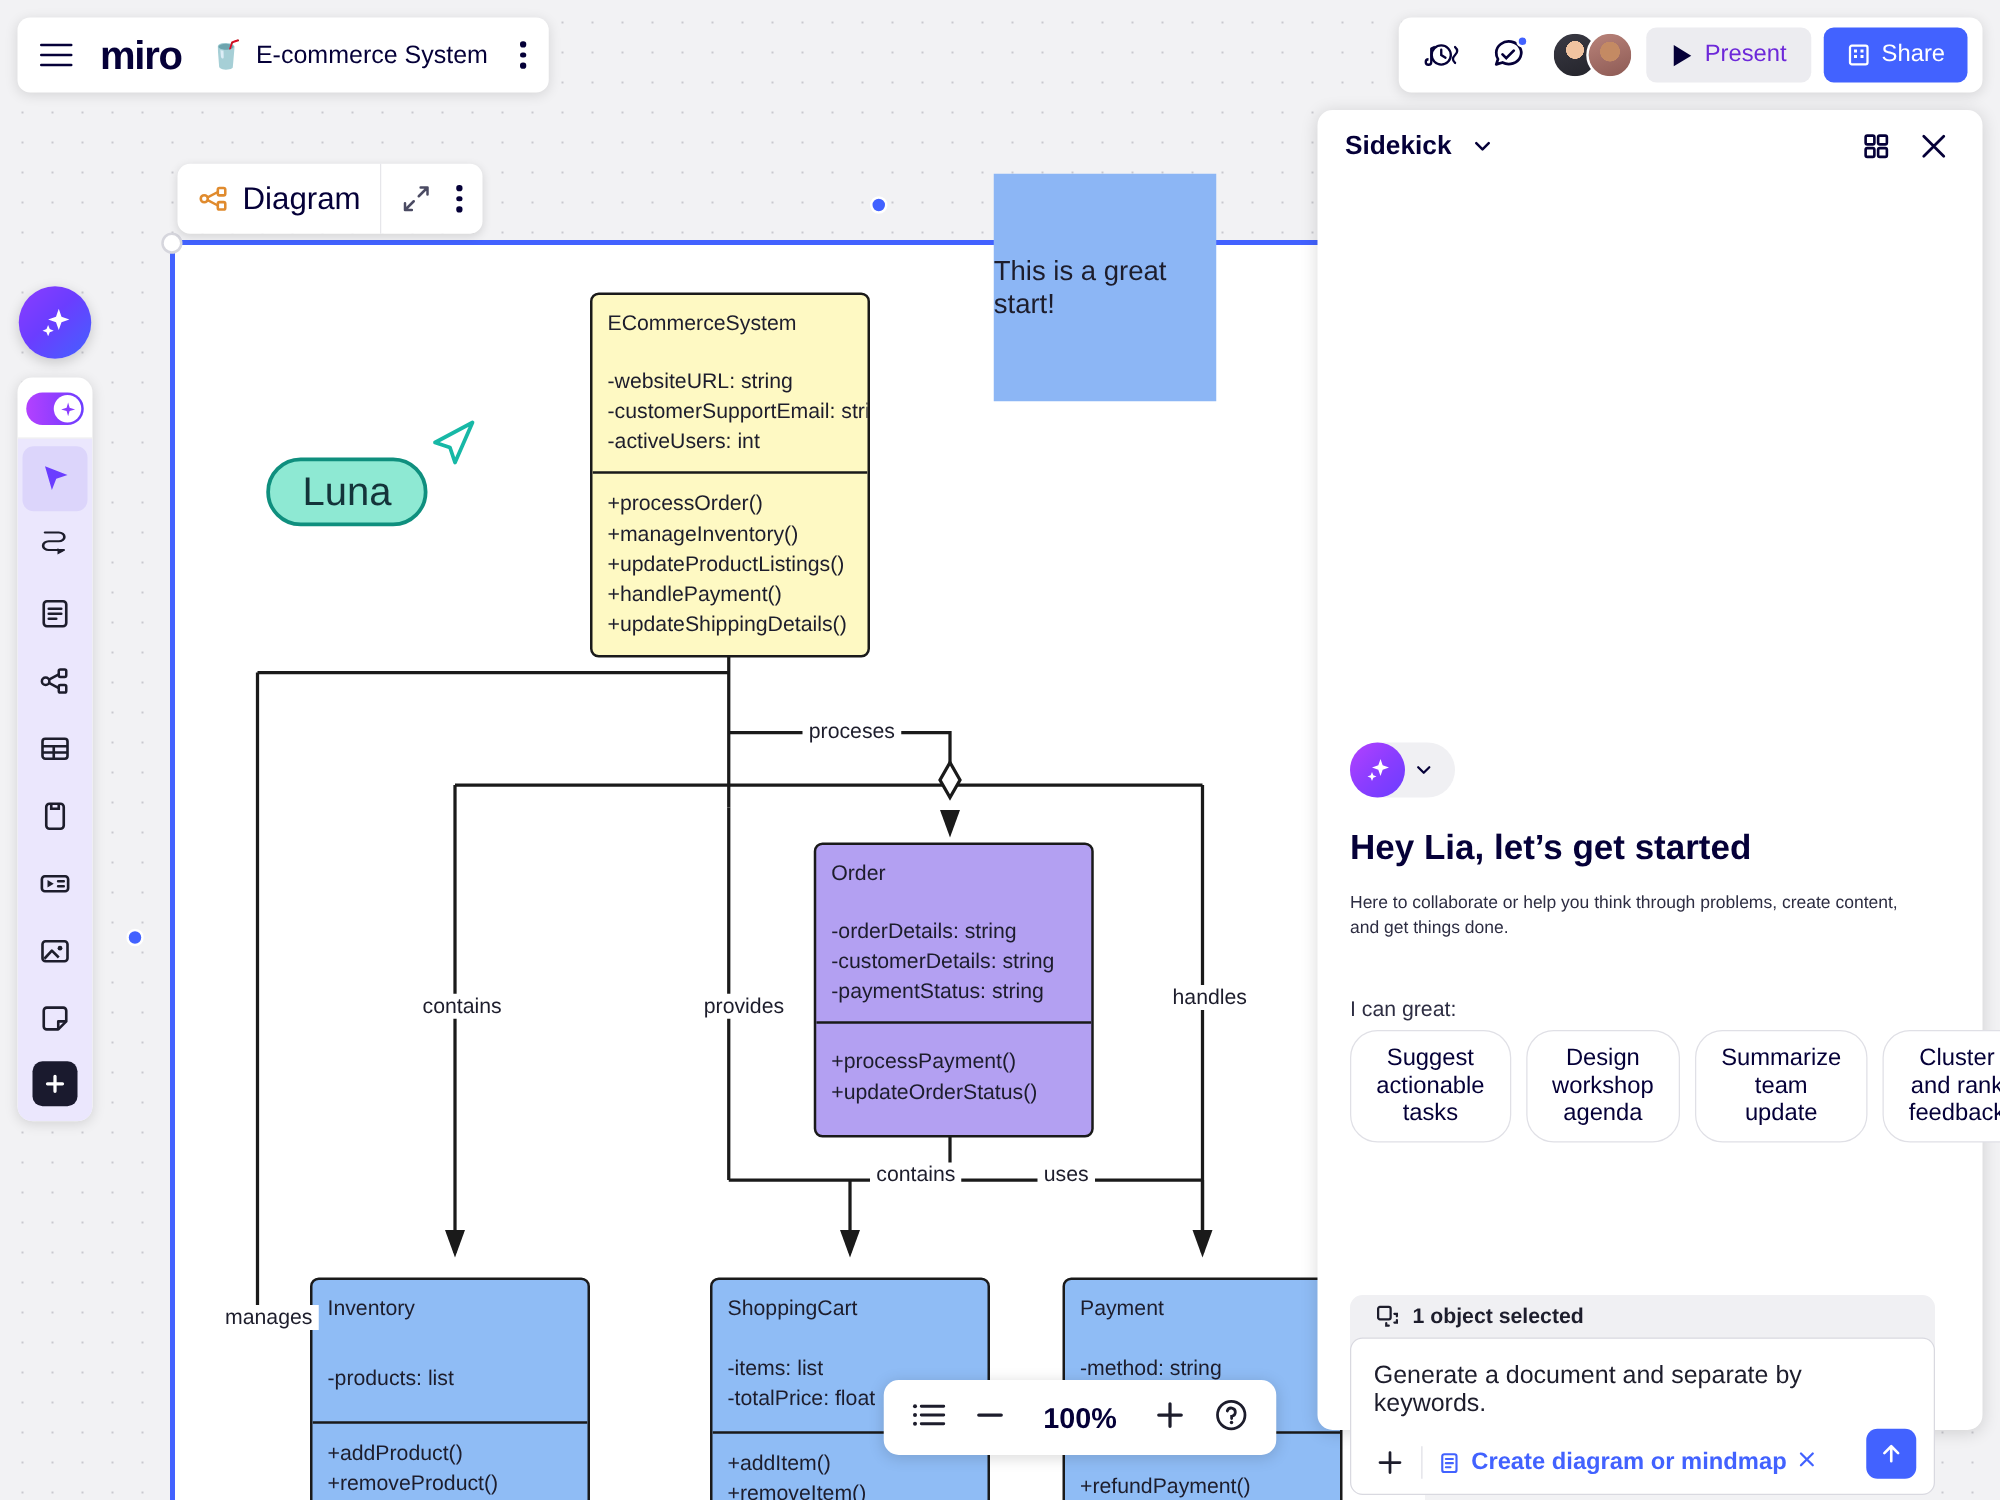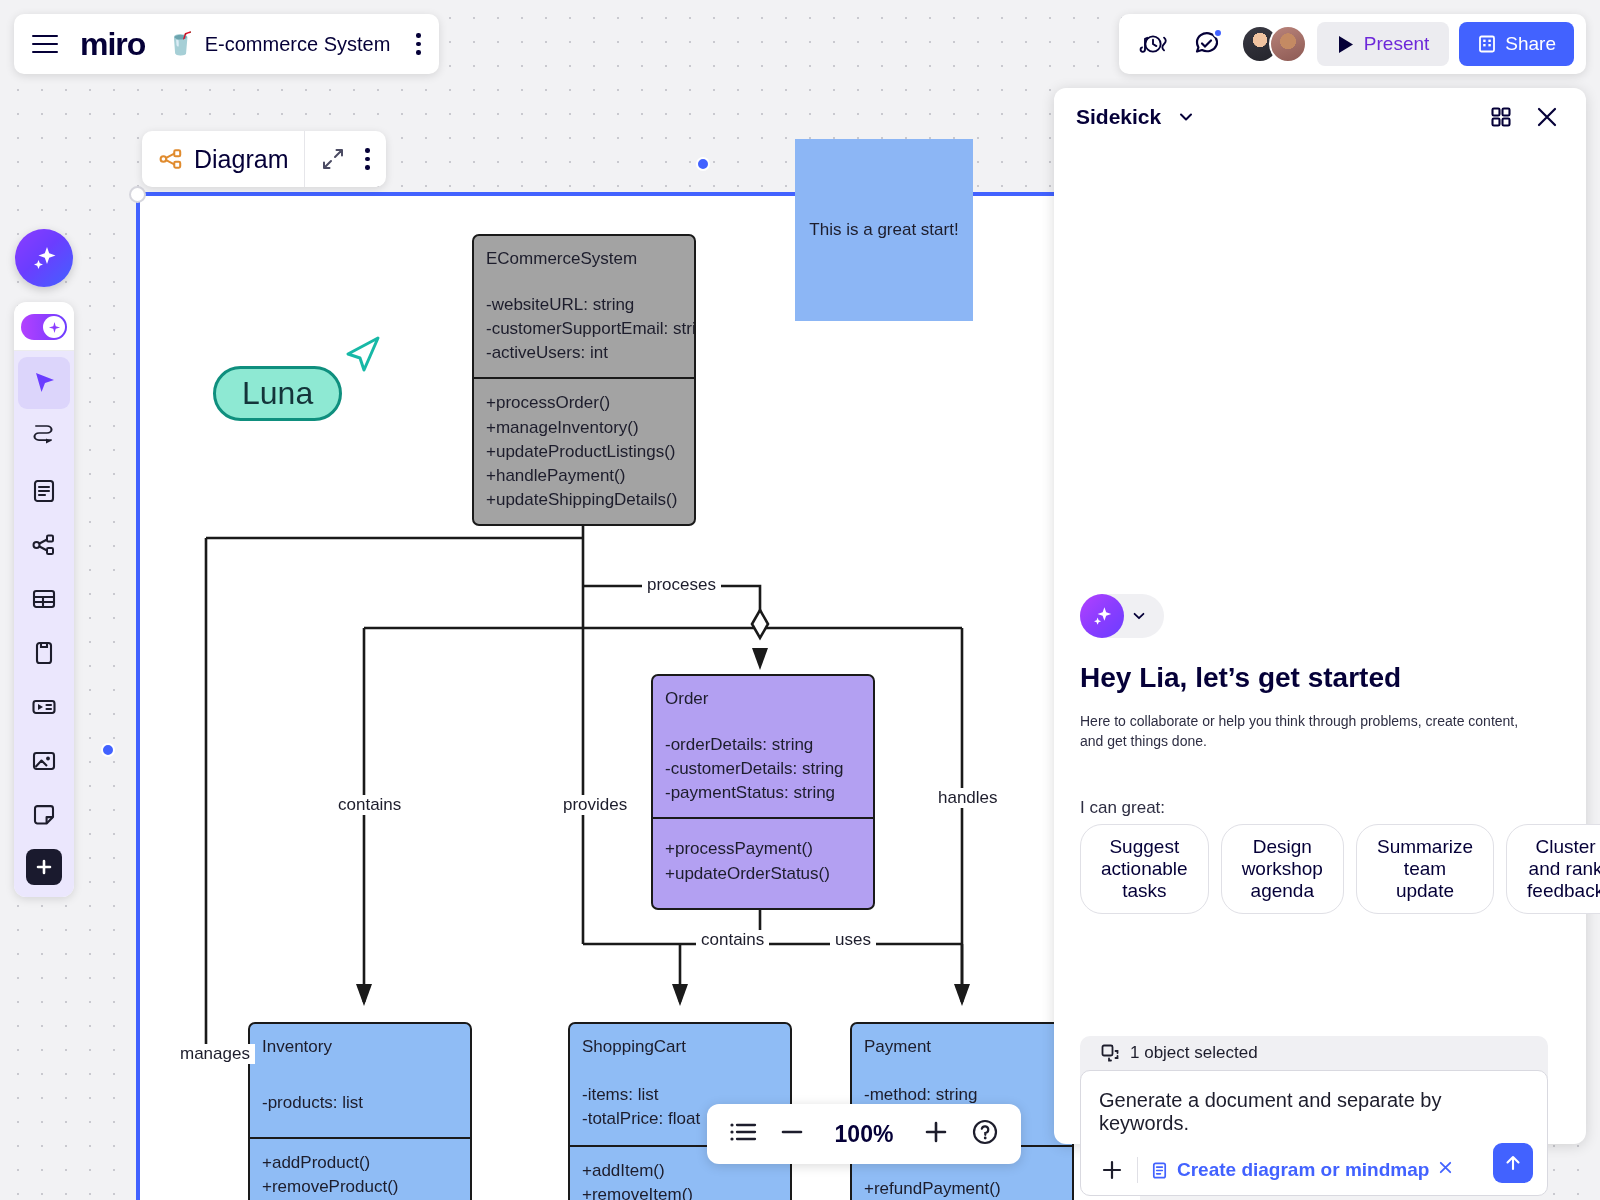--- a/index.html
+++ b/index.html
@@ -169,37 +169,37 @@
 
   
   .uml {
     position: absolute; border: 2.6px solid #1a1a1a; border-radius: 7px;
     background: #fff; overflow: hidden;
   }
   .uml .sec { padding: 12px 12px; }
   .uml .sec + .sec { border-top: 2.6px solid #1a1a1a; }
   .uml .name { font-size: 17px; color: #1d1d2c; padding: 13px 12px 12px; }
   .uml .row { font-size: 17px; color: #1d1d2c; line-height: 1.42; white-space: nowrap; }
-  .uml-yellow { background: #a3a3a3; }
+  .uml-yellow { background: #fef9c3; }
   .uml-purple { background: #b3a0f2; }
   .uml-blue   { background: #8fbcf5; }
 
   .edge-label {
     position: absolute; font-size: 17px; color: #1d1d2c;
     background: #ffffff; padding: 0 5px; white-space: nowrap;
   }
 
   .sticky {
     position: absolute; left: 795px; top: 139px;
     width: 178px; height: 182px;
     background: #8cb6f5;
     display: flex; align-items: center; justify-content: center;
     z-index: 8;
   }
-  .sticky span { font-size: 17px; color: #1d1d2c; }
+  .sticky span { font-size: 22px; color: #1d1d2c; }
 
   .cursor-label {
     position: absolute; left: 213px; top: 366px;
     background: #8ee9d3; border: 3px solid #0f8f7e;
     border-radius: 30px; padding: 6px 26px;
     font-size: 32px; color: #14343a; z-index: 14;
   }
   .cursor-arrow { position: absolute; left: 340px; top: 332px; z-index: 14; }
 
   
@@ -232,21 +232,21 @@
     padding: 11px 20px; font-size: 19px; color: #050038;
     background: #fff; cursor: pointer; align-self: flex-start;
     font-family: inherit;
   }
 
   .sk-input-wrap { position: absolute; left: 26px; top: 890px; width: 468px; }
   .sel-bar {
     background: #f0f0f3; border-radius: 10px 10px 0 0;
     height: 42px; display: flex; align-items: center; gap: 10px;
     padding: 0 20px; font-size: 17px; color: #1d1d2c;
-    margin-bottom: -8px; padding-bottom: 8px;
+    margin-bottom: -8px; padding-bottom: 8px; font-weight: bold;
   }
   .input-box {
     border: 1px solid #d9d9e0; border-radius: 10px;
     background: #fff; padding: 18px 18px 12px; position: relative;
   }
   .input-text { font-size: 20px; color: #1d1d2c; margin-bottom: 22px; }
   .input-row { display: flex; align-items: center; gap: 12px; }
   .plus-ic { width: 26px; display: flex; align-items: center; justify-content: center; cursor: pointer; }
   .v-div { width: 1px; height: 26px; background: #e0e0e6; }
   .tag { display: flex; align-items: center; gap: 8px; color: #4262ff; font-size: 19px; font-weight: 700; cursor: pointer; }

